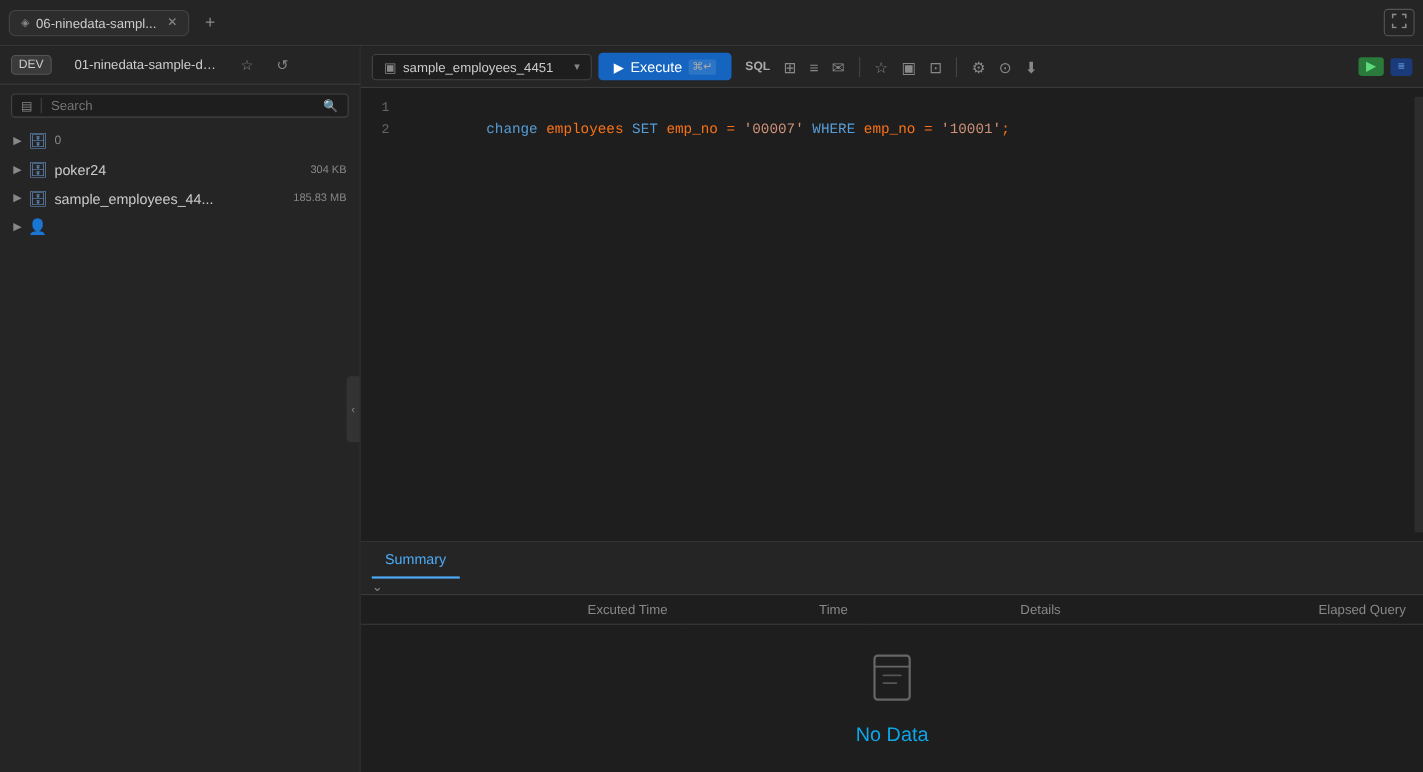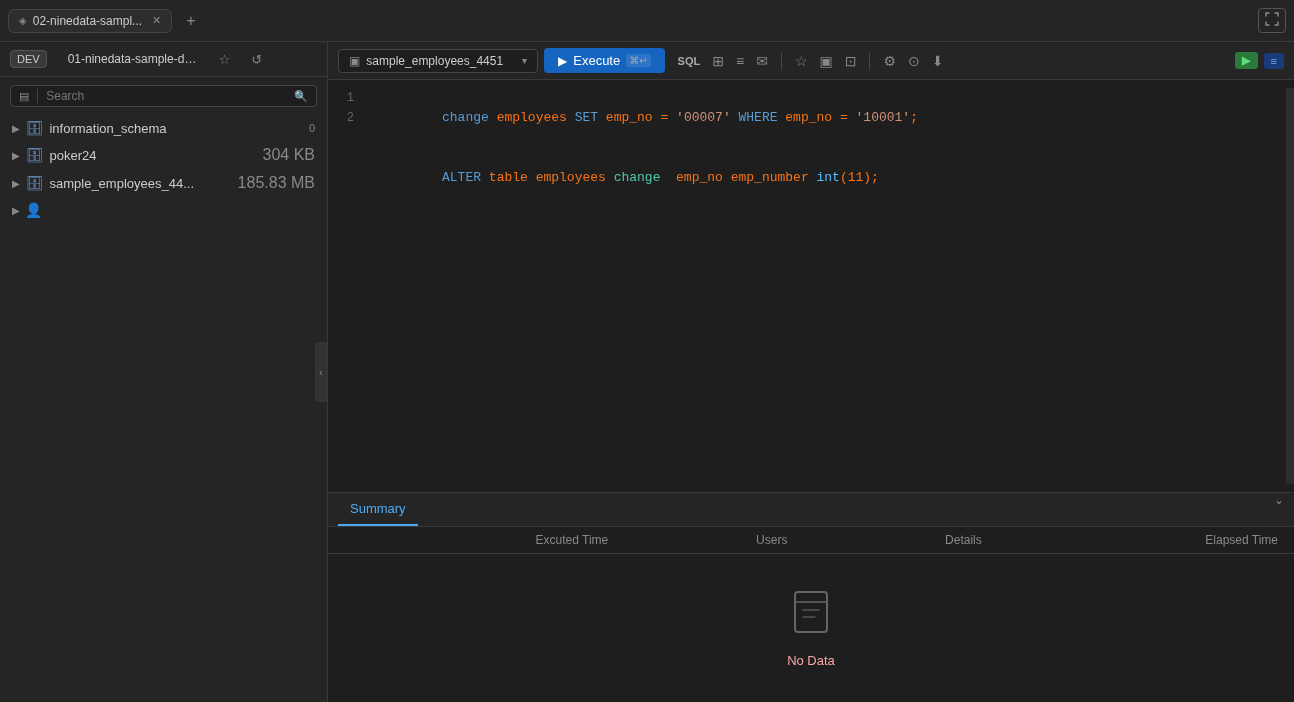--- a/index.html
+++ b/index.html
@@ -112,21 +112,21 @@
       display: flex;
       align-items: center;
       padding: 5px 12px;
       cursor: pointer;
       gap: 6px;
       color: #ccc;
     }
     .tree-arrow { color: #888; font-size: 10px; }
     .tree-icon { font-size: 14px; }
     .tree-label { flex: 1; font-size: 13px; }
-    .tree-size { color: #888; font-size: 16px; }
+    .tree-size { color: #888; font-size: 10px; }
     .tree-count { color: #888; font-size: 11px; }
 
     
     .right-panel {
       flex: 1;
       display: flex;
       flex-direction: column;
       background: #1e1e1e;
       position: relative;
     }
@@ -235,20 +235,21 @@
       background: #1e1e1e;
       display: flex;
       flex-direction: column;
     }
     .bottom-tabs {
       display: flex;
       align-items: flex-start;
       padding: 0 10px;
       border-bottom: 1px solid #3a3a3a;
       background: #252526;
+      flex-direction: column;
     }
     .bottom-tab {
       padding: 8px 12px;
       cursor: pointer;
       color: #888;
       font-size: 13px;
       border-bottom: 2px solid transparent;
     }
     .bottom-tab.active {
       color: #4dabf5;
@@ -272,30 +273,30 @@
     }
     .no-data-area {
       flex: 1;
       display: flex;
       flex-direction: column;
       align-items: center;
       justify-content: center;
       color: #666;
       gap: 8px;
     }
-    .no-data-text { font-size: 13px; color: #fca5a5; }
+    .no-data-text { font-size: 18px; color: #0ea5e9; }
     @keyframes blink { 50% { border-color: transparent; } }
   </style>
 </head>
 <body>
 
 <div class="title-bar">
   <div class="tab">
     <span class="tab-icon">◈</span>
-    <span>02-ninedata-sampl...</span>
+    <span>06-ninedata-sampl...</span>
     <span class="tab-close">✕</span>
   </div>
   <button class="tab-add">+</button>
   <div class="title-bar-spacer"></div>
   <div class="fullscreen-btn">
     <svg width="14" height="14" viewBox="0 0 14 14" fill="none" xmlns="http://www.w3.org/2000/svg">
       <path d="M1 4V1H4M10 1H13V4M13 10V13H10M4 13H1V10" stroke="#888" stroke-width="1.5" stroke-linecap="round"></path>
     </svg>
   </div>
 </div>
@@ -318,21 +319,20 @@
         <span style="color:#888;font-size:11px;">▤</span>
         <span style="width:1px;height:14px;background:#444;margin:0 3px;"></span>
         <input type="text" placeholder="Search" style="">
         <span class="search-icon">🔍</span>
       </div>
     </div>
 
     <div class="tree-item">
       <span class="tree-arrow">▶</span>
       <span class="tree-icon" style="color:#6c9bd1;">🗄</span>
-      <span class="tree-label">information_schema</span>
       <span class="tree-count">0</span>
     </div>
 
     <div class="tree-item">
       <span class="tree-arrow">▶</span>
       <span class="tree-icon" style="color:#6c9bd1;">🗄</span>
       <span class="tree-label">poker24</span>
       <span class="tree-size">304 KB</span>
     </div>
 
@@ -394,43 +394,40 @@
 
     <div class="editor-area">
       <div class="line-numbers">
         <div class="line-number">1</div>
         <div class="line-number">2</div>
       </div>
       <div class="code-lines">
         <div class="code-line">
           <span class="kw-blue">change</span><span class="kw-white"> employees </span><span class="kw-blue">SET</span><span class="kw-white"> emp_no = </span><span class="str-val">'00007'</span><span class="kw-white"> </span><span class="kw-blue">WHERE</span><span class="kw-white"> emp_no = </span><span class="str-val">'10001'</span><span class="kw-white">;</span>
         </div>
-        <div class="code-line">
-          <span class="kw-blue">ALTER</span><span class="kw-white"> table </span><span class="kw-white">employees</span><span class="kw-cyan"> change</span><span class="kw-white">  emp_no emp_number </span><span class="kw-type">int</span><span class="kw-white">(11);</span>
-        </div>
       </div>
       <div class="editor-scrollbar"></div>
     </div>
 
     <div class="bottom-panel">
       <div class="bottom-tabs">
         <div class="bottom-tab active">
           <span>Summary</span>
         </div>
         <div class="bottom-tab-spacer"></div>
         <span class="bottom-tab-icon">⌄</span>
       </div>
 
       <table class="result-table">
         <thead>
           <tr>
             <th>Excuted Time</th>
-            <th>Users</th>
+            <th>Time</th>
             <th>Details</th>
-            <th>Elapsed Time</th>
+            <th>Elapsed Query</th>
           </tr>
         </thead>
       </table>
 
       <div class="no-data-area">
         <div style="font-size:40px;color:#555;">
           <svg width="48" height="48" viewBox="0 0 48 48" fill="none" xmlns="http://www.w3.org/2000/svg">
             <rect x="8" y="4" width="32" height="40" rx="3" stroke="#666" stroke-width="2" fill="none"></rect>
             <path d="M8 14H40" stroke="#666" stroke-width="1.5"></path>
             <line x1="16" y1="22" x2="32" y2="22" stroke="#555" stroke-width="1.5" stroke-linecap="round"></line>

